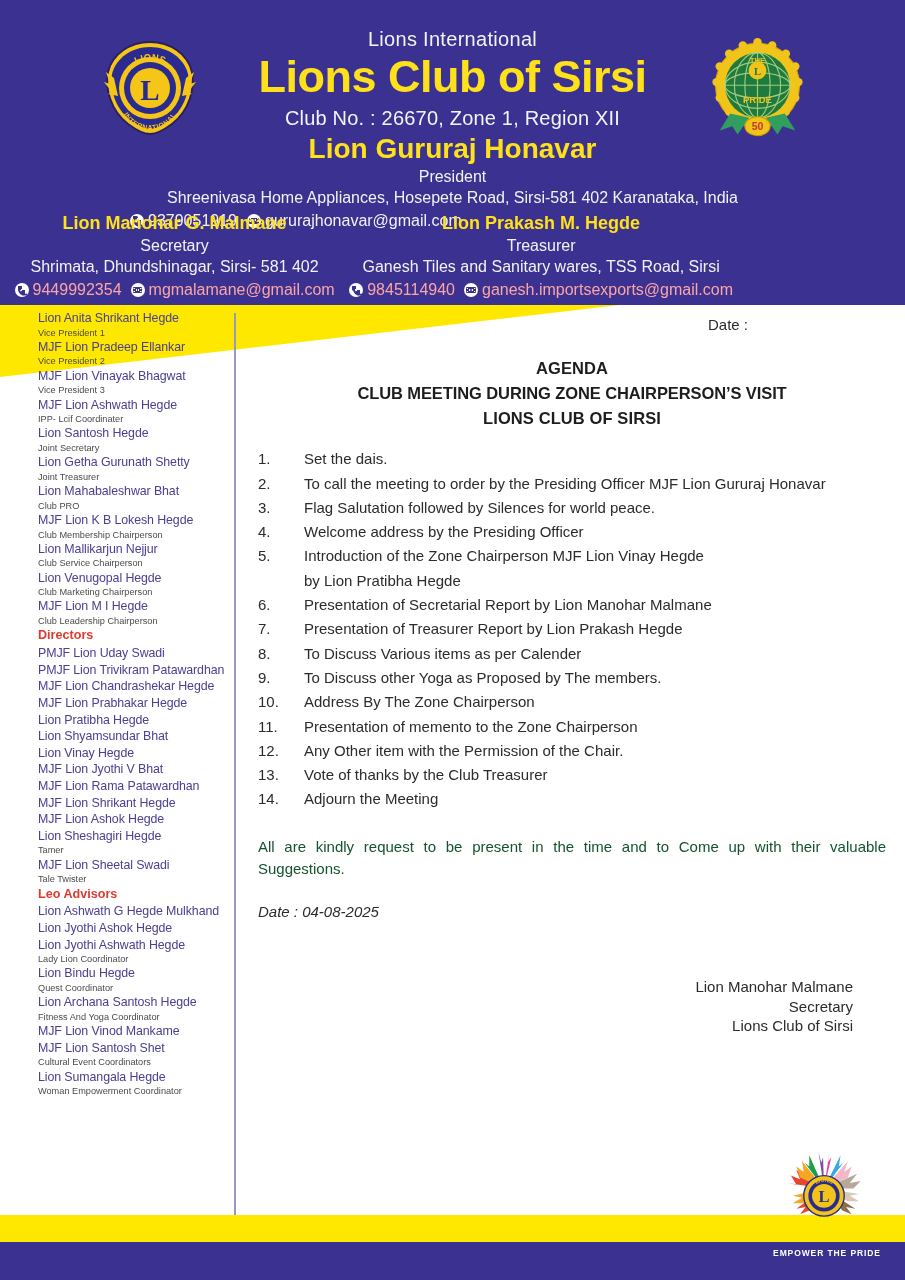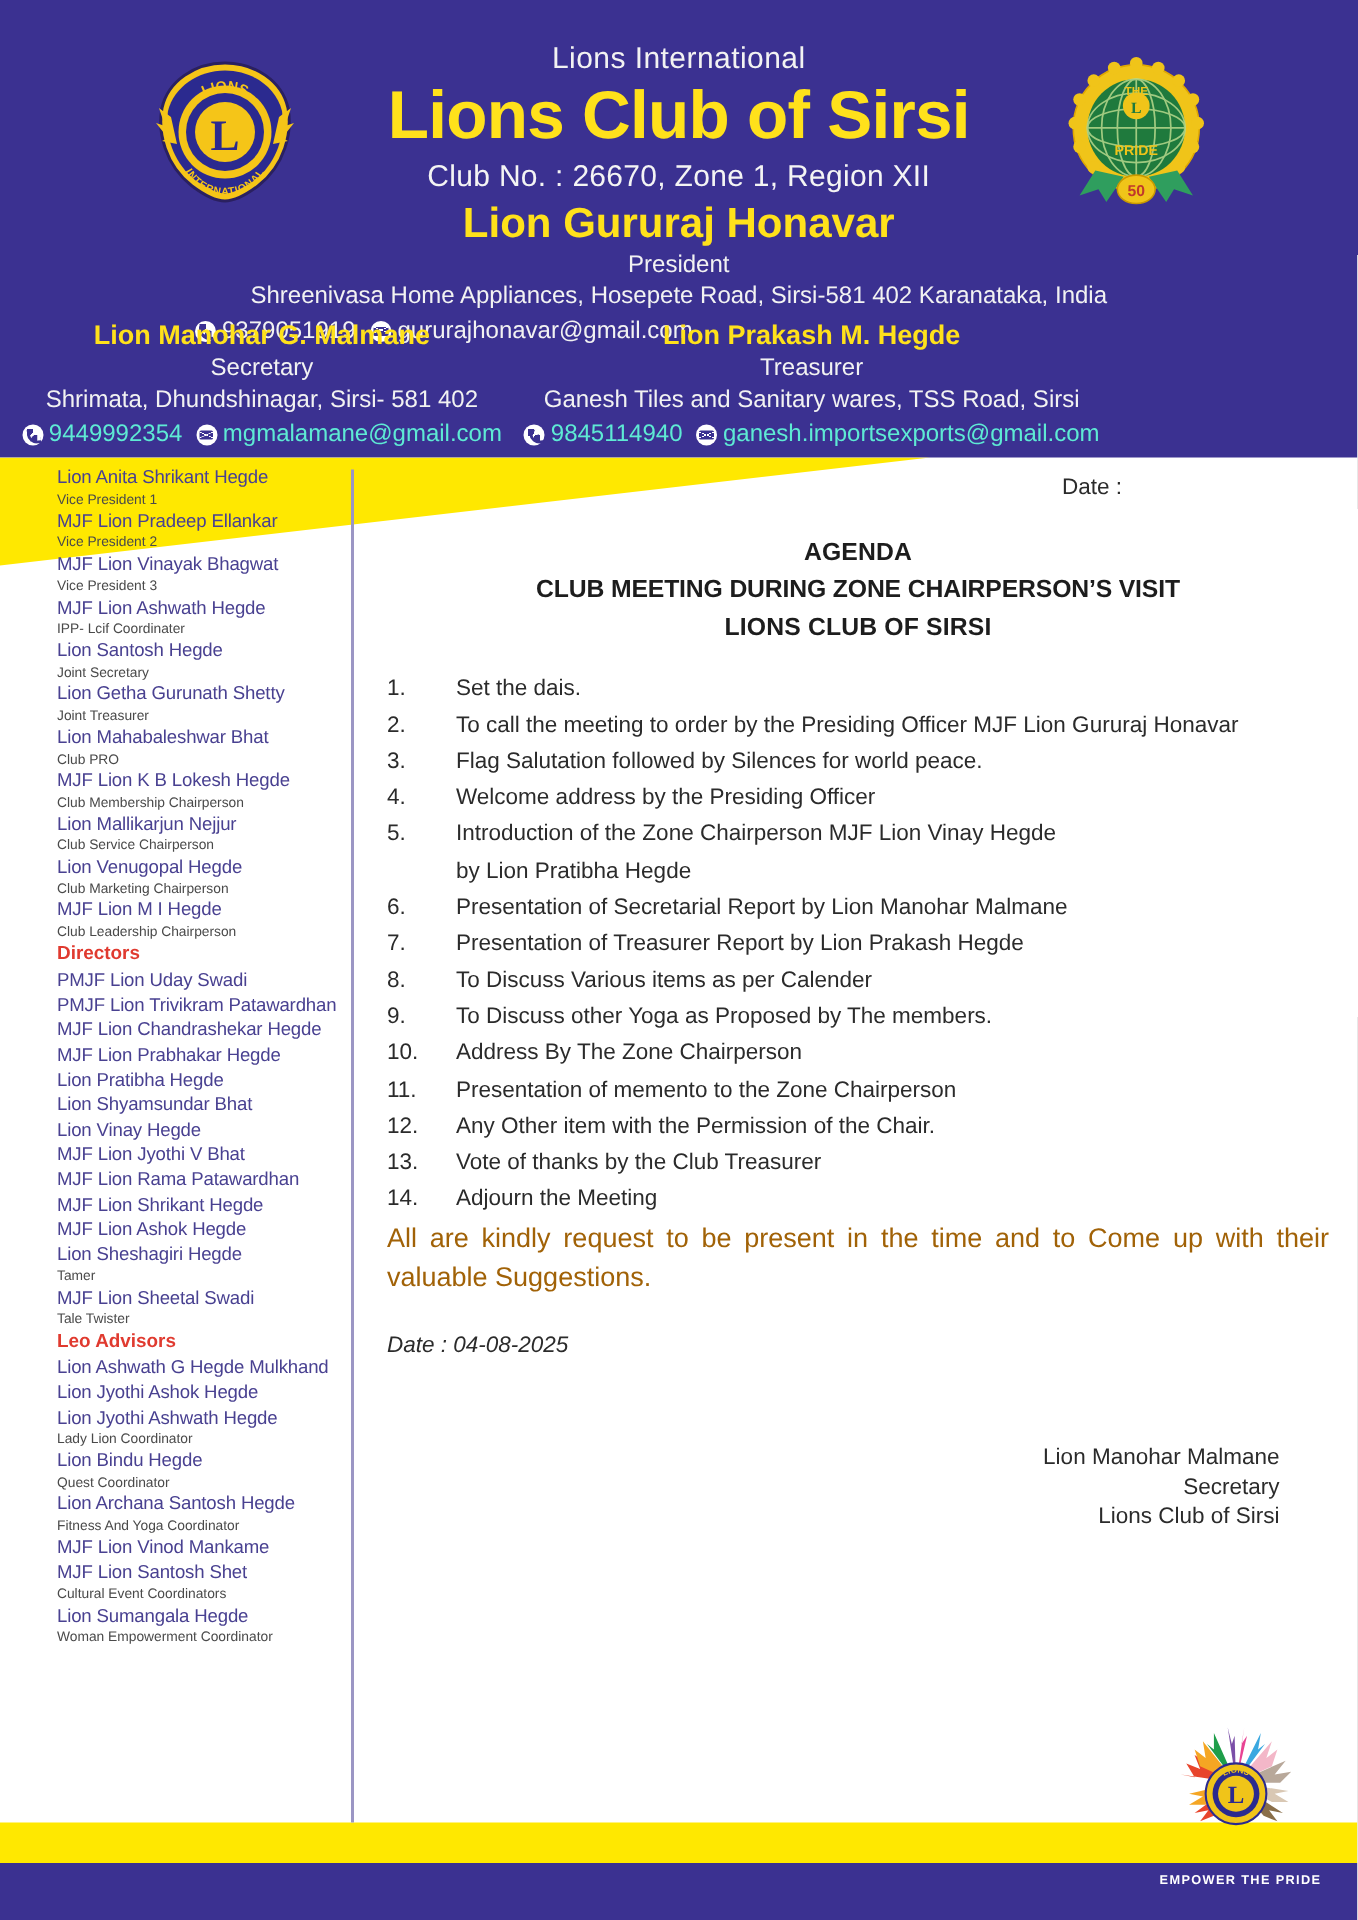--- a/index.html
+++ b/index.html
@@ -83,21 +83,21 @@
   .officers{
     position:absolute;left:0;top:212px;width:733px;
     display:flex;
   }
   .off-col{width:452px;text-align:center;}
   .off-name{font-size:18px;font-weight:bold;color:#ffe11b;line-height:1.25;}
   .off-role{font-size:16px;color:#f2f2f2;line-height:1.3;margin-top:1px;}
   .off-addr{font-size:16px;color:#f2f2f2;line-height:1.3;margin-top:1px;}
   .off-contact{
     display:flex;align-items:center;justify-content:center;gap:9px;
-    font-size:16px;color:#5eead4;margin-top:3px;white-space:nowrap;
+    font-size:16px;color:#fca5a5;margin-top:3px;white-space:nowrap;
   }
 
   
   .logo-left{position:absolute;left:100px;top:38px;width:100px;height:100px;}
   .logo-right{position:absolute;left:705px;top:38px;width:105px;height:105px;}
 
   
   .wedge{
     position:absolute;left:0;top:305px;width:905px;height:75px;
     z-index:0;
@@ -146,22 +146,22 @@
     color:#2b2b2b;
   }
   .items{margin-top:16px;}
   .item{
     display:flex;font-size:15px;line-height:1.62;color:#2b2b2b;
   }
   .item-num{width:46px;flex:0 0 46px;}
   .item-txt{flex:1;}
   .item-sub{padding-left:46px;font-size:15px;line-height:1.62;color:#2b2b2b;}
   .closing{
-    font-size:18px;line-height:1.46;text-align:justify;
-    color:#a16207;
+    font-size:15px;line-height:1.46;margin-top:24px;text-align:justify;
+    color:#14532d;
   }
   .date-bottom{font-size:15px;margin-top:24px;color:#2b2b2b;font-style:italic;}
   .sign{
     margin-top:57px;text-align:right;font-size:15px;line-height:1.3;
     color:#2b2b2b;padding-right:33px;
   }
 
   
   .foot-yellow{
     position:absolute;left:0;top:1215px;width:905px;height:27px;

